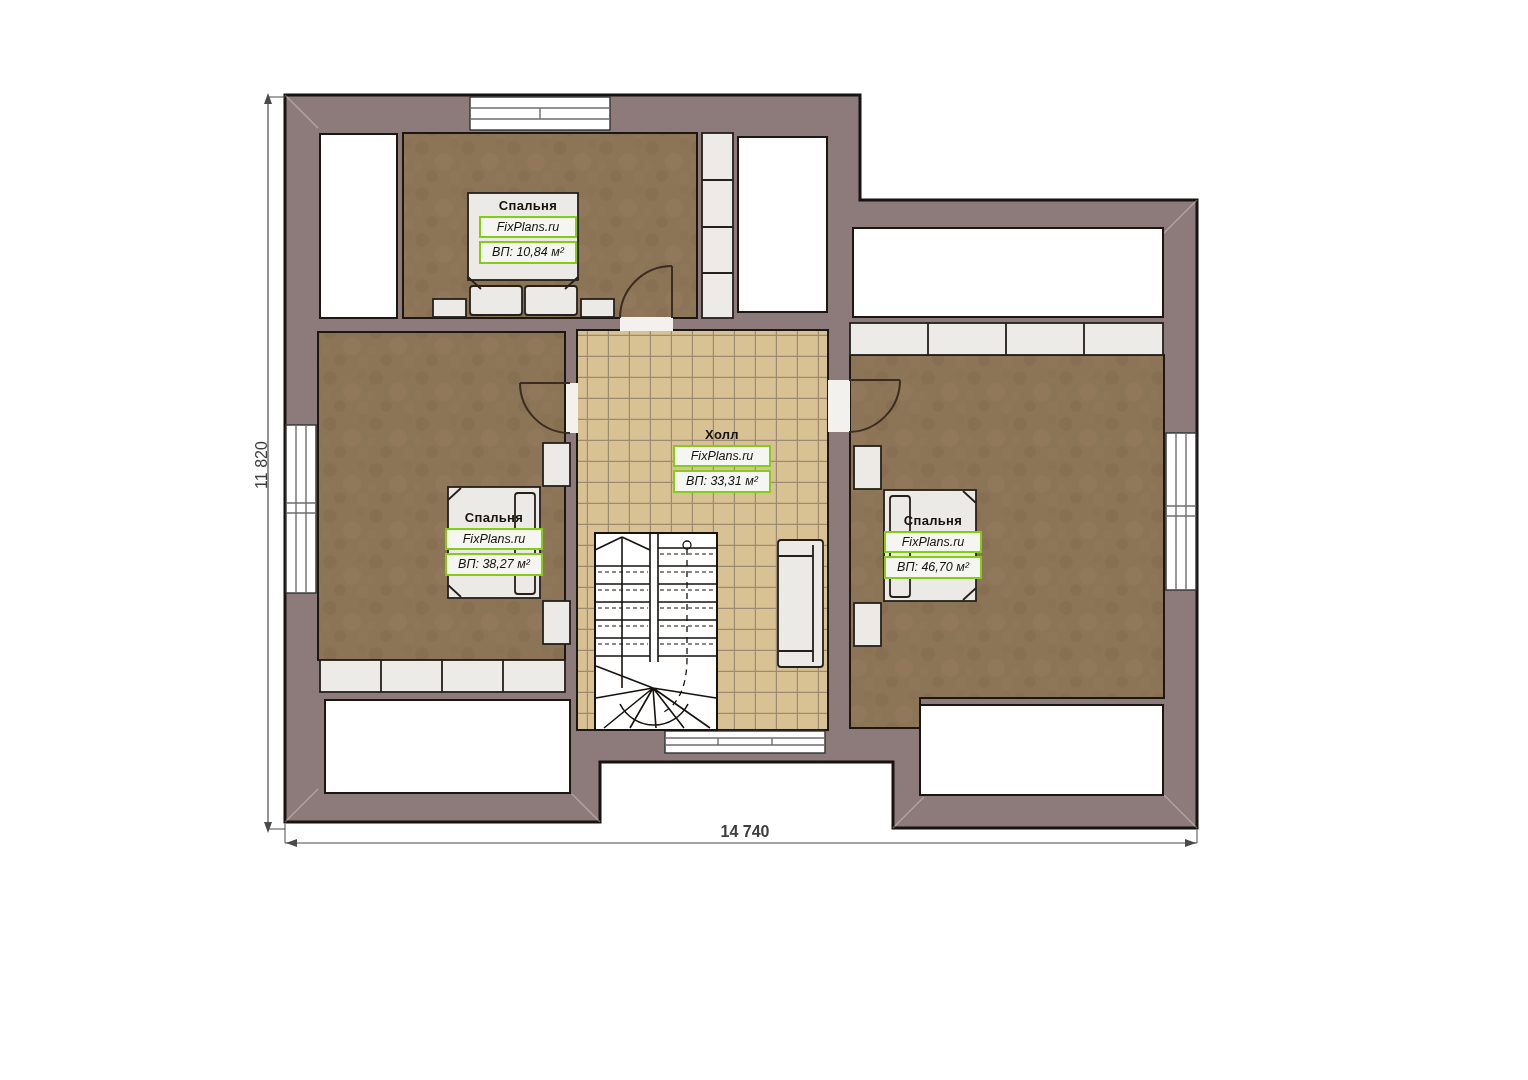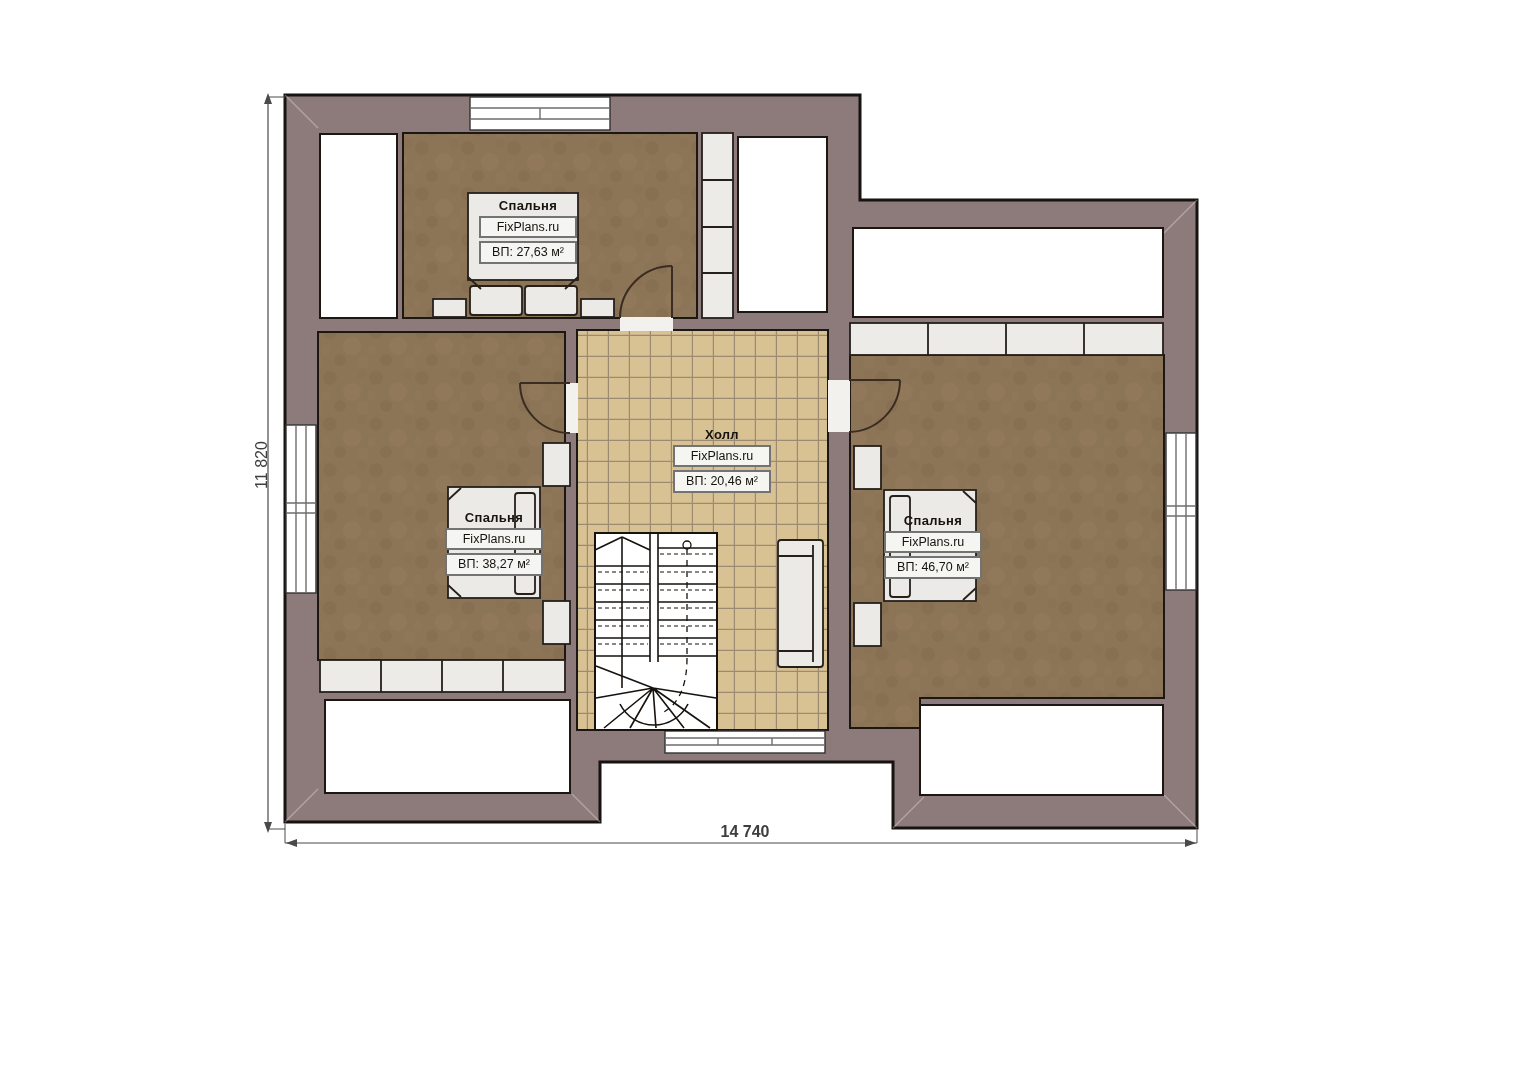--- a/index.html
+++ b/index.html
@@ -9,23 +9,23 @@
   }
   svg.plan{position:absolute;left:0;top:0;}
   .room-label{
     position:absolute;transform:translateX(-50%);
     display:flex;flex-direction:column;align-items:center;gap:3px;z-index:5;
   }
   .room-title{
     font-weight:bold;font-size:13px;color:#16120e;letter-spacing:.3px;white-space:nowrap;
   }
   .room-box{
-    background:#f5f5f2;border:2px solid #737373;color:#16120e;
+    background:#f5f5f2;border:2px solid #84cc16;color:#16120e;
     font-size:12.5px;line-height:1.3;padding:1px 6px;white-space:nowrap;
-    min-width:82px;text-align:center;
+    min-width:82px;text-align:center;font-style:italic;
   }
   .dim-label{
     position:absolute;color:#3e3e3e;font-size:16px;white-space:nowrap;z-index:5;
   }
   .dim-bottom{transform:translateX(-50%);font-weight:bold;}
   .dim-left{transform:translate(-50%,-50%) rotate(-90deg);}
 </style>
 </head>
 <body>
 
@@ -186,33 +186,33 @@
       <path d="M285,843 H1197" fill="none"></path>
       <path d="M285,843 V824 M1197,843 V830" fill="none" stroke-width="1"></path>
       <path d="M286,843 L297,839 L297,847 Z" stroke="none"></path>
       <path d="M1196,843 L1185,839 L1185,847 Z" stroke="none"></path>
     </g>
   </svg>
 
   <div class="room-label" style="left:528px;top:198px">
     <div class="room-title">Спальня</div>
     <div class="room-box">FixPlans.ru</div>
-    <div class="room-box">ВП: 27,63 м²</div>
+    <div class="room-box">ВП: 10,84 м²</div>
   </div>
 
   <div class="room-label" style="left:494px;top:510px">
     <div class="room-title">Спальня</div>
     <div class="room-box">FixPlans.ru</div>
     <div class="room-box">ВП: 38,27 м²</div>
   </div>
 
   <div class="room-label" style="left:722px;top:427px">
     <div class="room-title">Холл</div>
     <div class="room-box">FixPlans.ru</div>
-    <div class="room-box">ВП: 20,46 м²</div>
+    <div class="room-box">ВП: 33,31 м²</div>
   </div>
 
   <div class="room-label" style="left:933px;top:513px">
     <div class="room-title">Спальня</div>
     <div class="room-box">FixPlans.ru</div>
     <div class="room-box">ВП: 46,70 м²</div>
   </div>
 
   <div class="dim-label dim-bottom" style="left:745px;top:823px">14 740</div>
   <div class="dim-label dim-left" style="left:262px;top:465px">11 820</div>

